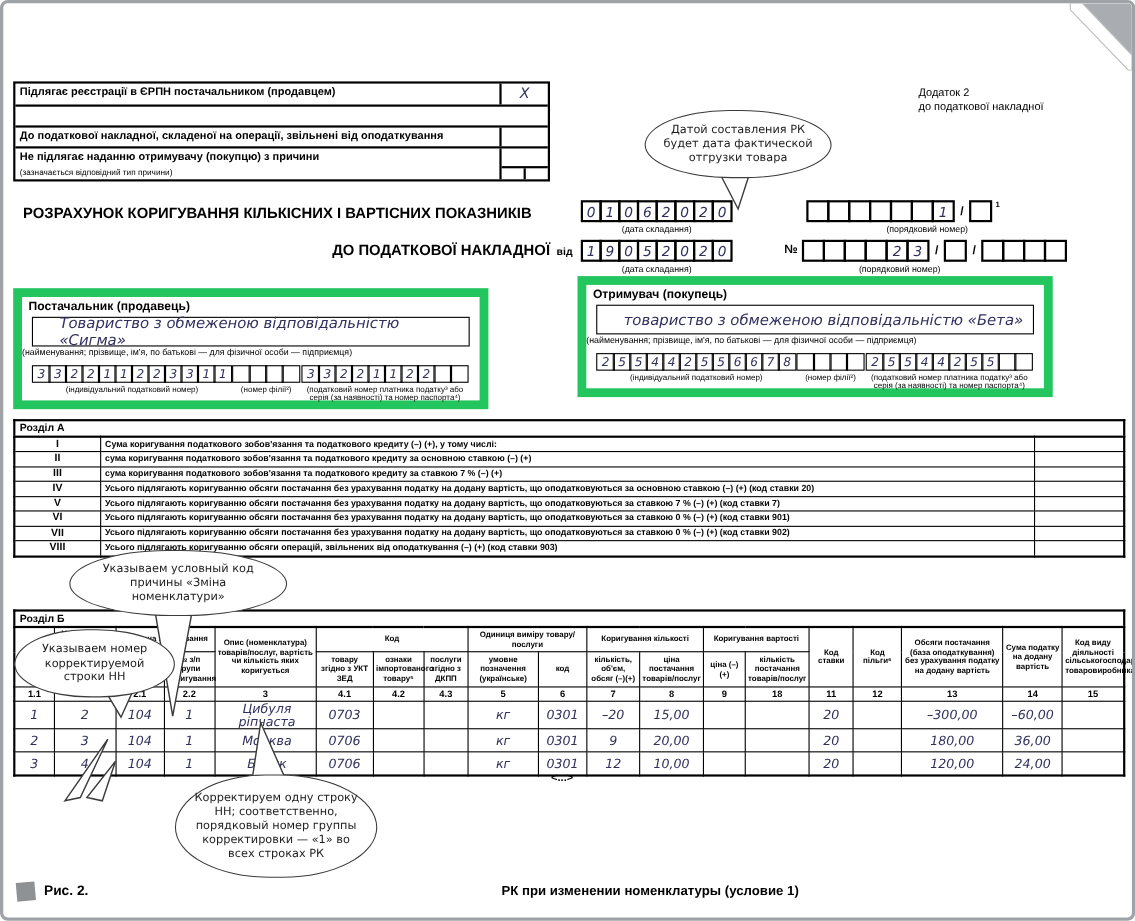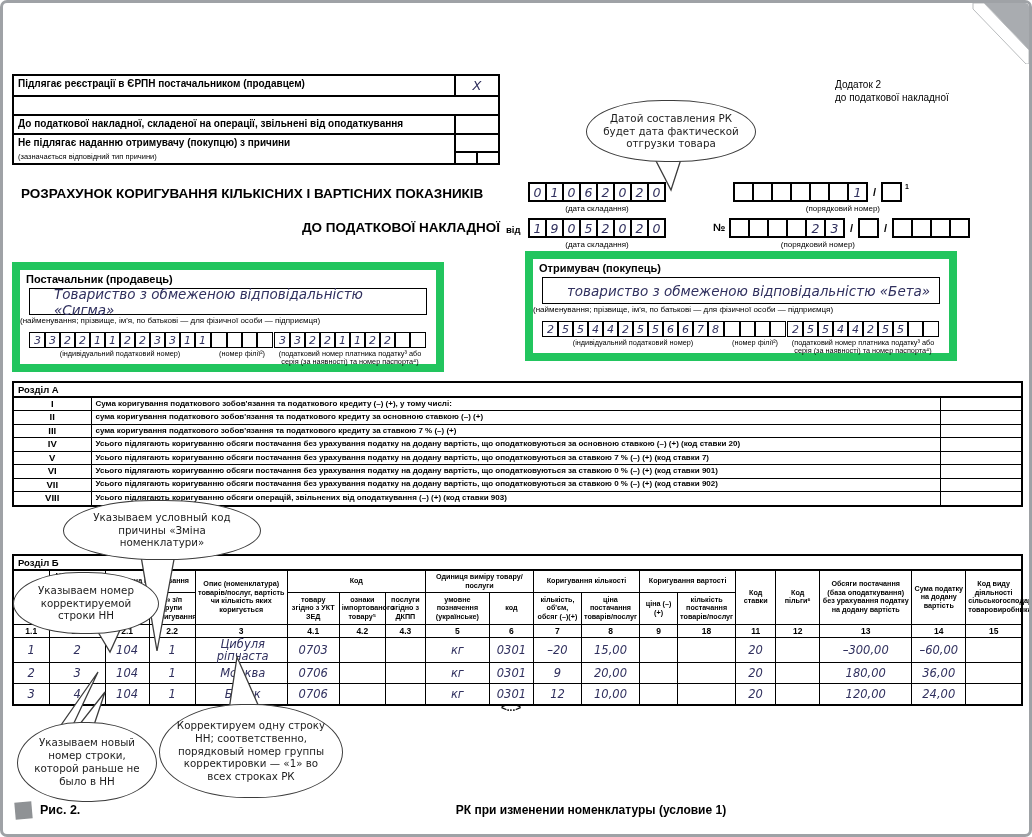--- a/index.html
+++ b/index.html
@@ -509,20 +509,19 @@
     <polygon points="138,553 172,551 154,648" fill="#fff" stroke="#3c3c3c" stroke-width="1.3"></polygon>
     <polygon points="92,624 122,616 107,649" fill="#fff" stroke="#3c3c3c" stroke-width="1.3"></polygon>
     <polygon points="56,725 70,722 95,669" fill="#fff" stroke="#3c3c3c" stroke-width="1.3"></polygon>
     <polygon points="76,722 90,725 102,689" fill="#fff" stroke="#3c3c3c" stroke-width="1.3"></polygon>
     <polygon points="226,707 256,704 234,654" fill="#fff" stroke="#3c3c3c" stroke-width="1.3"></polygon>
   </svg>
 
   <div class="bubble" style="left:583px; top:97px; width:170px; height:62px;">Датой составле­ния РК будет дата факти­ческой отгрузки товара</div>
   <div class="bubble" style="left:60px; top:497px; width:198px; height:60px;">Указываем услов­ный код причины «Зміна номенклатури»</div>
   <div class="bubble" style="left:10px; top:569px; width:146px; height:62px;">Указываем номер корректируемой строки НН</div>
-  <div class="bubble" style="left:14px; top:719px; width:140px; height:80px;">Указываем но­вый номер строки, которой раньше не было в НН</div>
   <div class="bubble" style="left:156px; top:701px; width:184px; height:94px;">Корректируем одну строку НН; соответст­венно, порядковый номер группы корректировки — «1» во всех строках РК</div>
 
   <div class="abs figsq"></div>
   <div class="abs figlab">Рис. 2.</div>
   <div class="abs figcap">РК при изменении номенклатуры (условие 1)</div>
 
 </div>
 
 </body></html>

